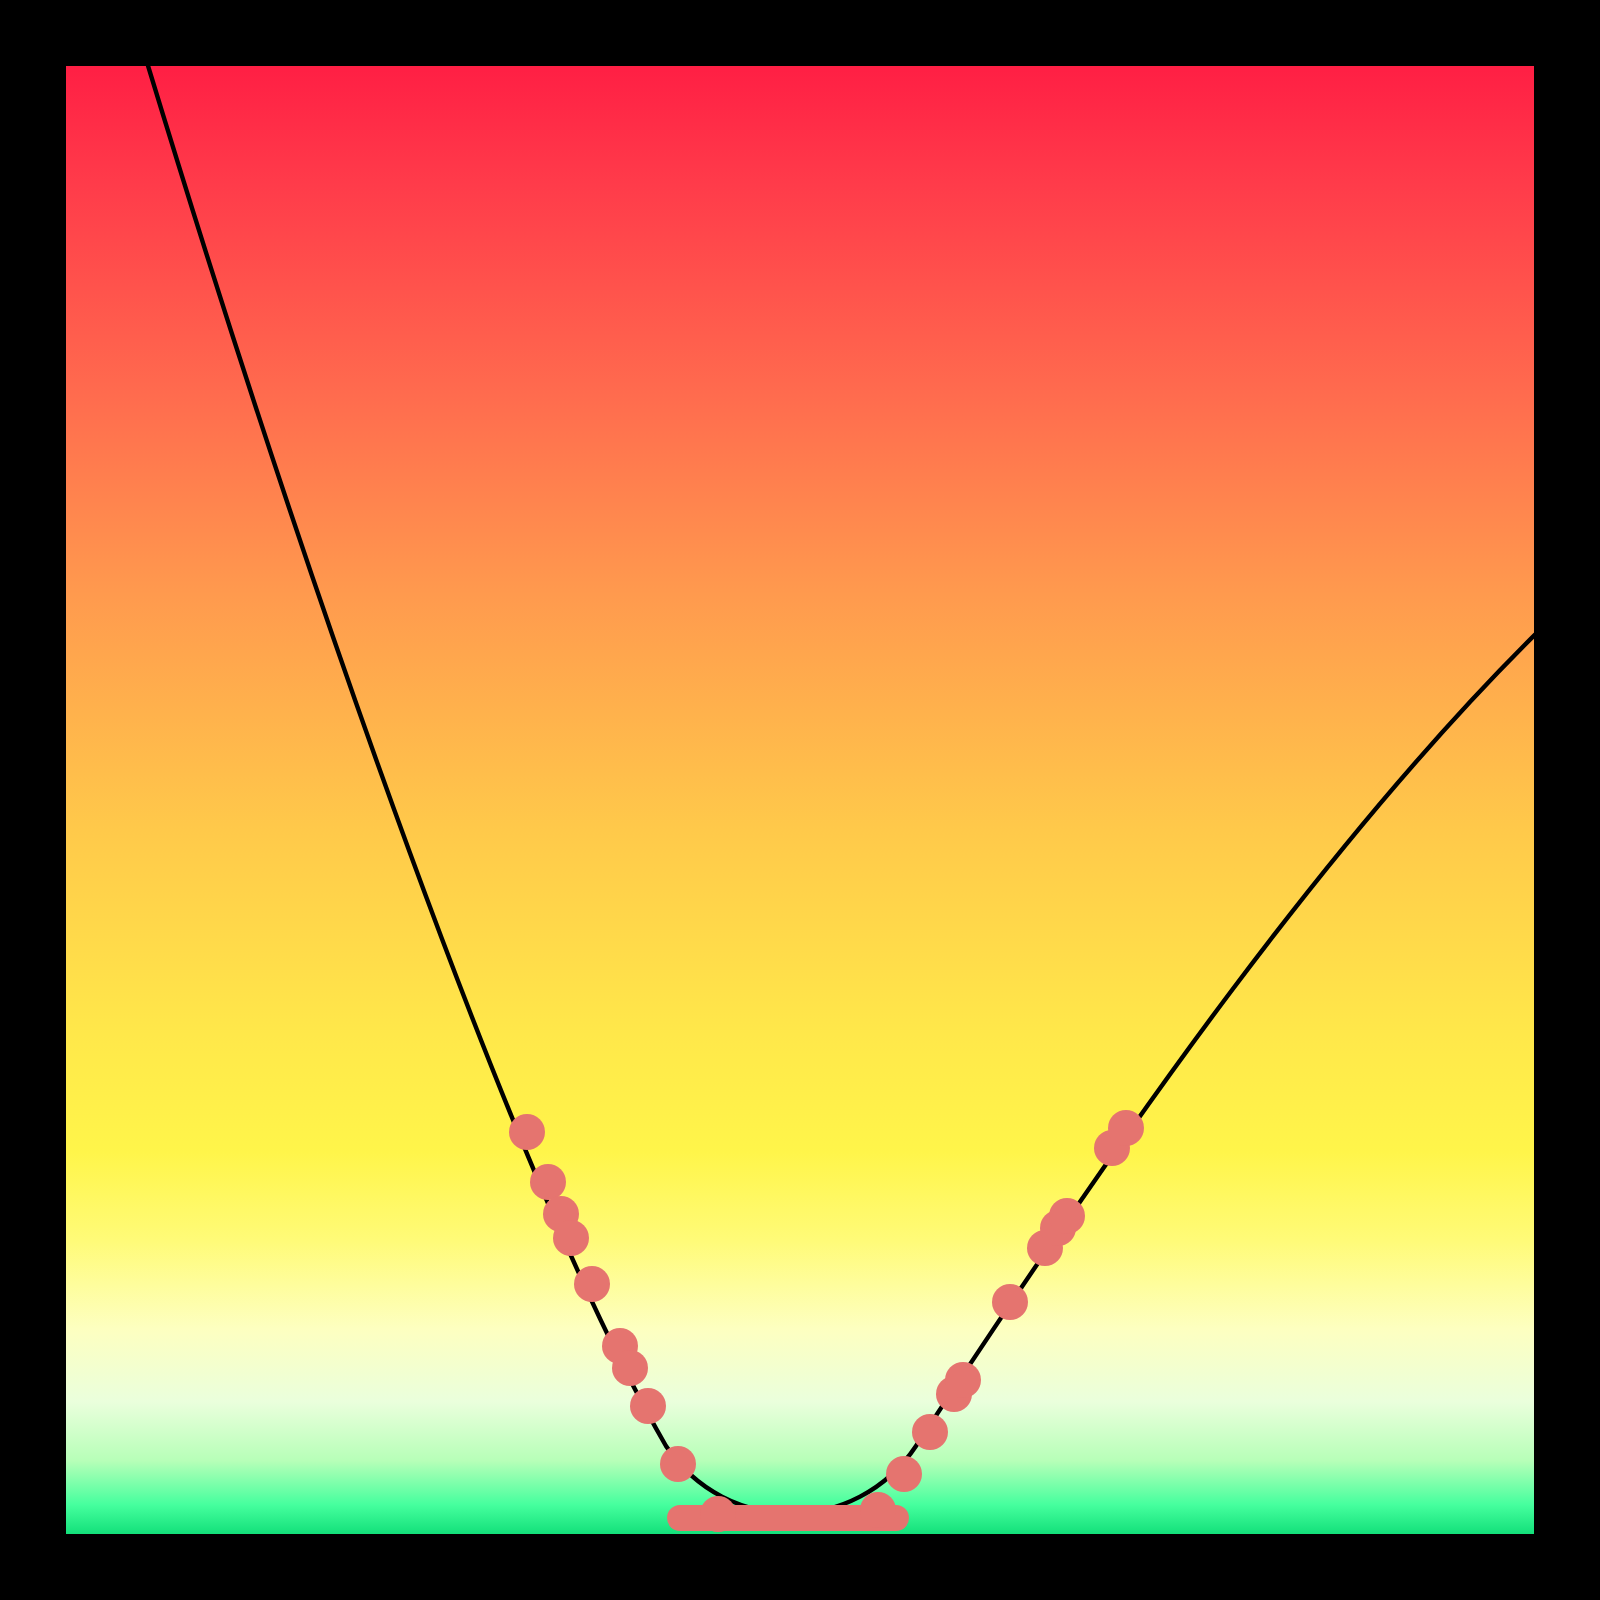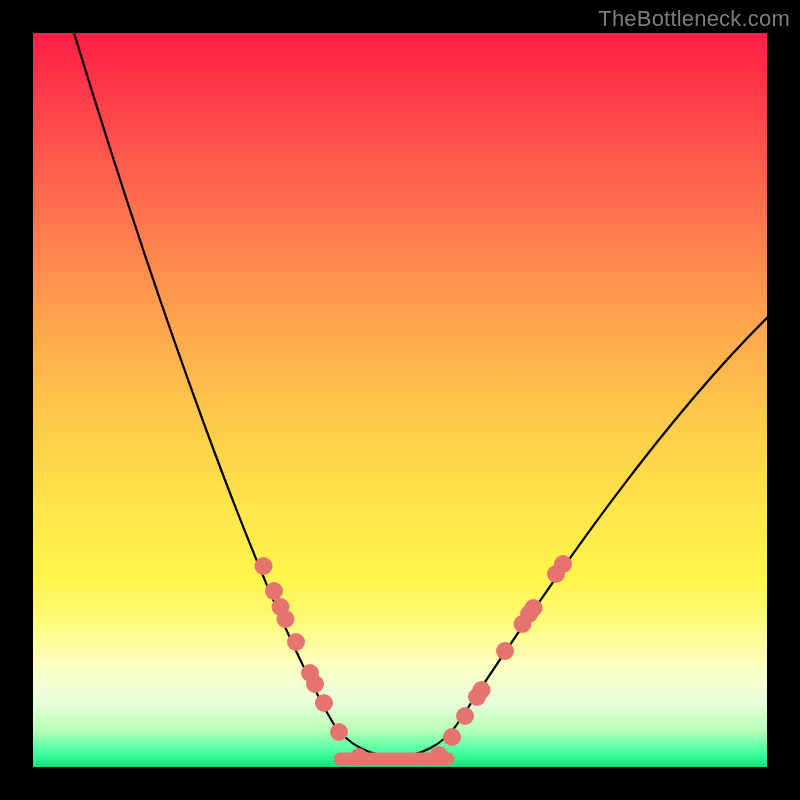--- a/index.html
+++ b/index.html
@@ -107,14 +107,13 @@
           <circle cx="489.5" cy="591" r="9" class="dot"></circle>
           <circle cx="496" cy="581" r="9" class="dot"></circle>
           <circle cx="500.5" cy="575" r="9" class="dot"></circle>
           <circle cx="523" cy="541" r="9" class="dot"></circle>
           <circle cx="530" cy="531" r="9" class="dot"></circle>
         </g>
     </svg>
 
   </div>
 
-  <div class="watermark">TheBottleneck.com</div>
 </div>
 
 </body></html>

